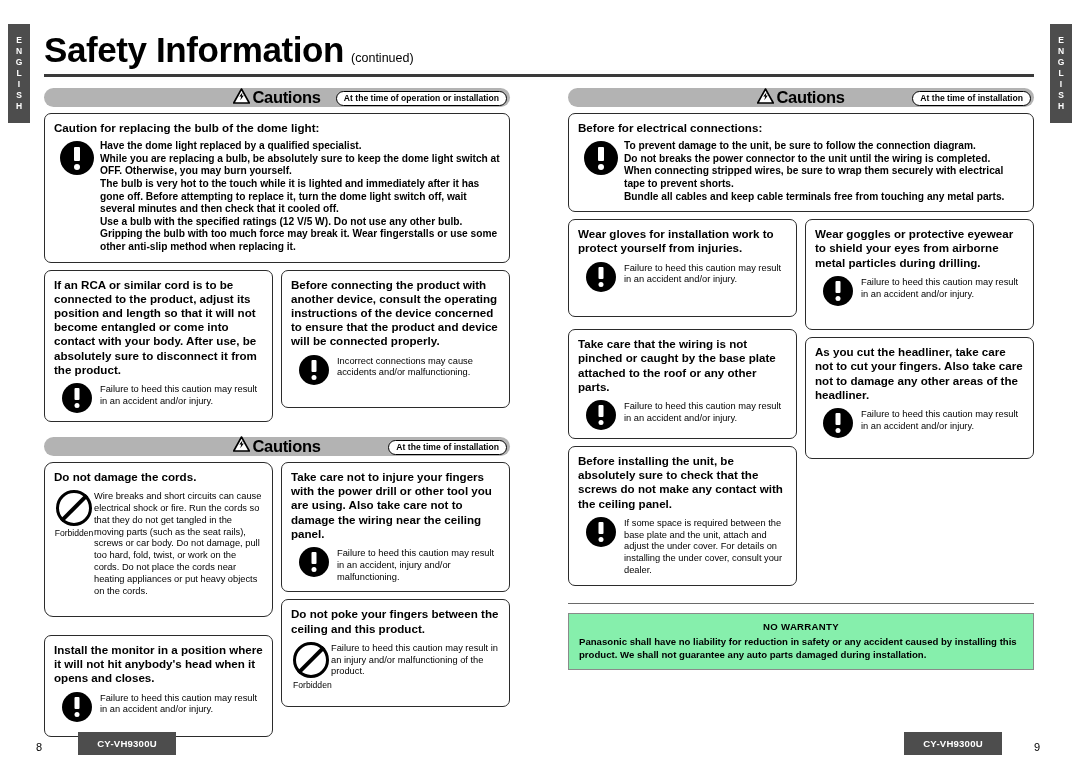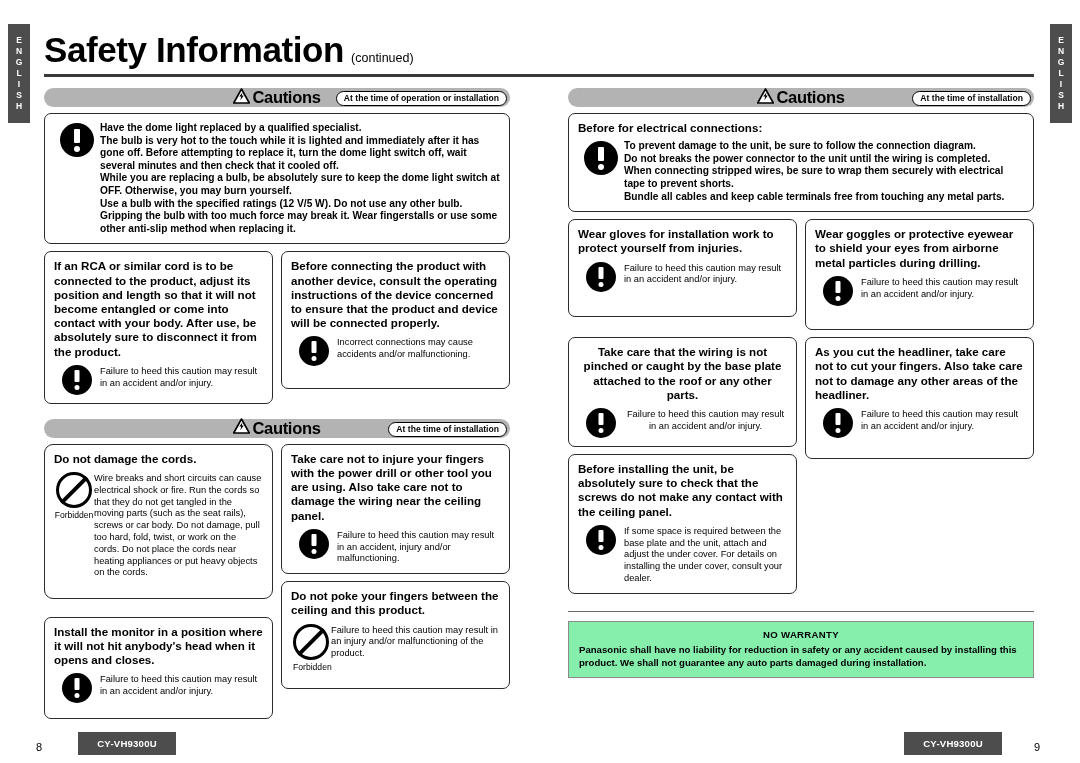--- a/index.html
+++ b/index.html
@@ -179,28 +179,29 @@
             <polygon points="8.5,1 16.3,15 0.7,15" fill="#fff" stroke="#000" stroke-width="1.6" stroke-linejoin="round"></polygon>
             <polygon points="9.6,4.3 6.3,8.6 8.2,8.6 7.3,12.2 10.8,7.6 8.8,7.6" fill="#000"></polygon>
           </svg>
         </span>
         <span>Cautions</span>
       </div>
       <div class="time-pill">At the time of operation or installation</div>
     </div>
 
     <div class="box">
+      <div class="box-title">Caution for replacing the bulb of the dome light:</div>
       <div class="box-body">
         <div class="icon-col">
           <span class="ic-excl"></span>
         </div>
         <div class="bullets">
           <p>Have the dome light replaced by a qualified specialist.</p>
+          <p>While you are replacing a bulb, be absolutely sure to keep the dome light switch at OFF. Otherwise, you may burn yourself.</p>
           <p>The bulb is very hot to the touch while it is lighted and immediately after it has gone off. Before attempting to replace it, turn the dome light switch off, wait several minutes and then check that it cooled off.</p>
-          <p>While you are replacing a bulb, be absolutely sure to keep the dome light switch at OFF. Otherwise, you may burn yourself.</p>
           <p>Use a bulb with the specified ratings (12 V/5 W). Do not use any other bulb.</p>
           <p>Gripping the bulb with too much force may break it. Wear fingerstalls or use some other anti-slip method when replacing it.</p>
         </div>
       </div>
     </div>
 
     <div class="row2">
       <div class="cell">
         <div class="box" style="min-height:138px;">
           <div class="box-title">If an RCA or similar cord is to be connected to the product, adjust its position and length so that it will not become entangled or come into contact with your body. After use, be absolutely sure to disconnect it from the product.</div>
@@ -323,21 +324,21 @@
         <div class="box" style="min-height:98px;">
           <div class="box-title">Wear gloves for installation work to protect yourself from injuries.</div>
           <div class="box-body">
             <div class="icon-col">
               <span class="ic-excl sm"></span>
             </div>
             <div class="note">Failure to heed this caution may result in an accident and/or injury.</div>
           </div>
         </div>
 
-        <div class="box" style="min-height:104px;margin-top:20px;text-align:center;">
+        <div class="box" style="min-height:104px;margin-top:12px;">
           <div class="box-title">Take care that the wiring is not pinched or caught by the base plate attached to the roof or any other parts.</div>
           <div class="box-body">
             <div class="icon-col">
               <span class="ic-excl sm"></span>
             </div>
             <div class="note">Failure to heed this caution may result in an accident and/or injury.</div>
           </div>
         </div>
 
         <div class="box" style="min-height:132px;margin-top:5px;">

